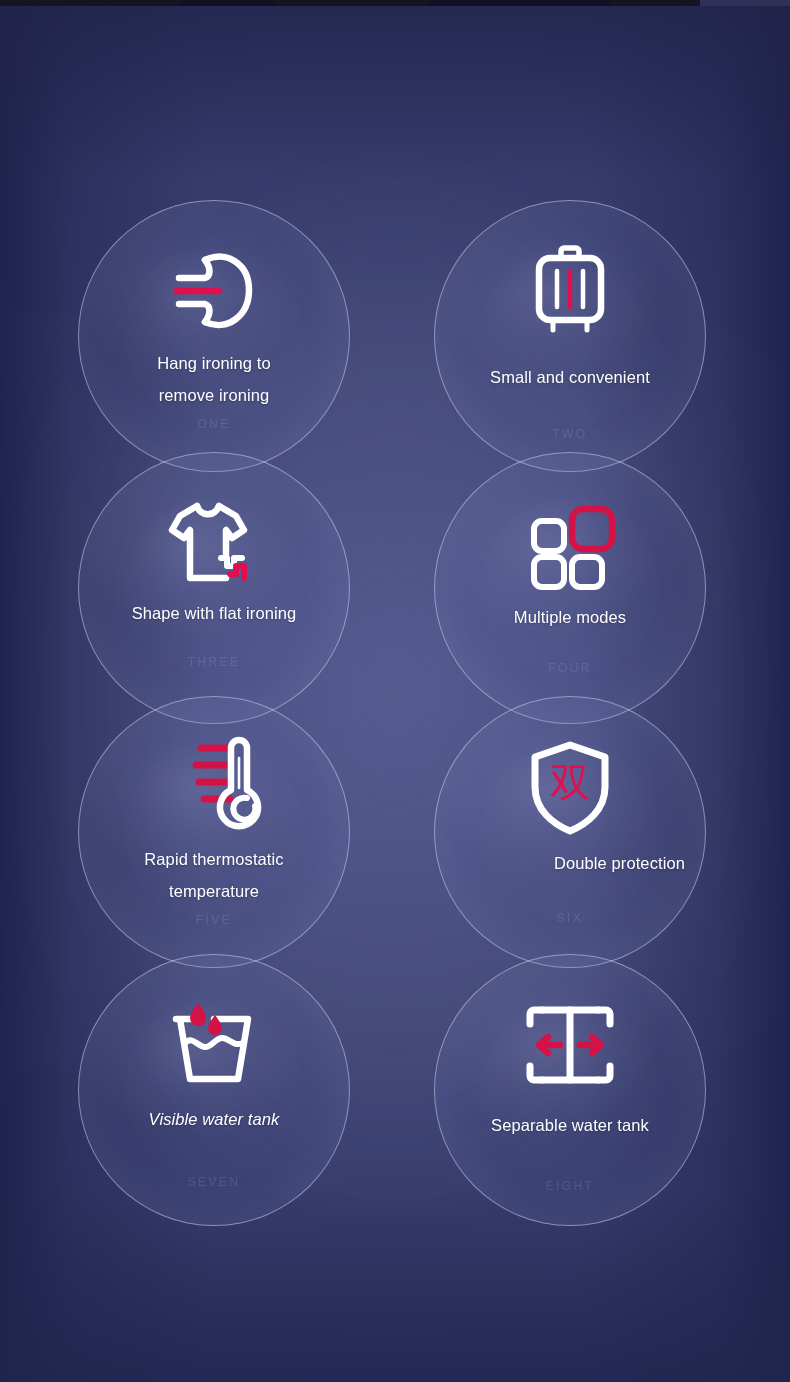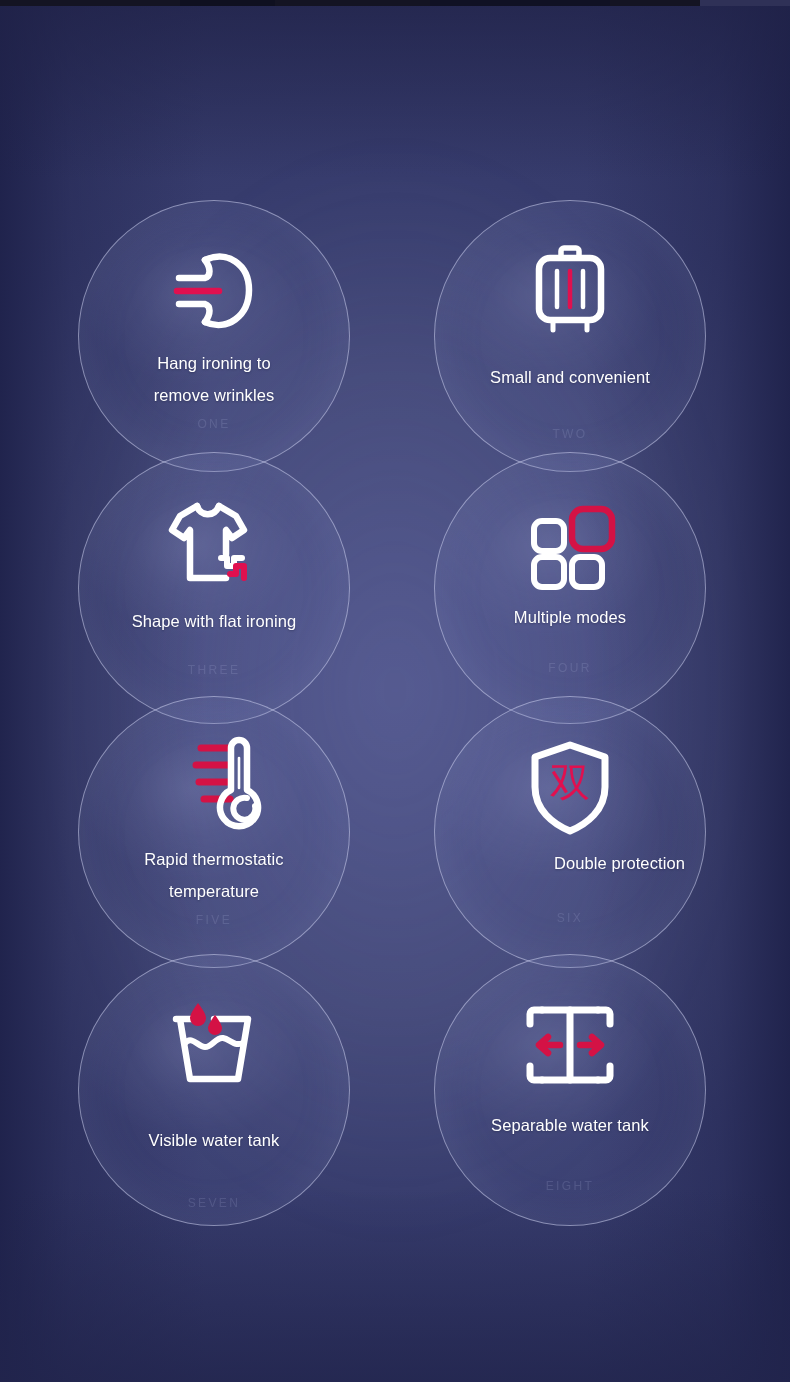--- a/index.html
+++ b/index.html
@@ -153,21 +153,21 @@
       <div class="icon-wrap">
         <svg width="98" height="92" viewBox="0 0 98 92" fill="none">
           <path d="M40 14 C62 4, 84 18, 84 44 C84 70, 62 86, 40 76" stroke="#ffffff" stroke-width="6.5" stroke-linecap="round" fill="none"></path>
           <path d="M40 14 C46 22, 46 30, 40 32 L14 32" stroke="#ffffff" stroke-width="6.5" stroke-linecap="round" fill="none"></path>
           <path d="M40 76 C46 68, 46 60, 40 58 L14 58" stroke="#ffffff" stroke-width="6.5" stroke-linecap="round" fill="none"></path>
           <line x1="12" y1="45" x2="54" y2="45" stroke="#e0104f" stroke-width="6.5" stroke-linecap="round"></line>
         </svg>
       </div>
       <div class="label two-line">
         <span>Hang ironing to</span><br>
-        <span>remove wrinkles</span>
+        <span>remove ironing</span>
       </div>
       <div class="ordinal">ONE</div>
     </div>
 
     <div class="bubble b2">
       <div class="icon-wrap">
         <svg width="80" height="96" viewBox="0 0 80 96" fill="none">
           <path d="M31 14 L31 7 a3 3 0 0 1 3 -3 L46 4 a3 3 0 0 1 3 3 L49 14" stroke="#ffffff" stroke-width="5.5" stroke-linecap="round" fill="none"></path>
           <rect x="9" y="14" width="62" height="62" rx="11" stroke="#ffffff" stroke-width="6.5" fill="none"></rect>
           <line x1="27" y1="27" x2="27" y2="63" stroke="#ffffff" stroke-width="4.5" stroke-linecap="round"></line>
@@ -186,21 +186,21 @@
     <div class="bubble b3">
       <div class="icon-wrap">
         <svg width="100" height="96" viewBox="0 0 100 96" fill="none">
           <path d="M33 10 L16 20 L8 34 L20 42 L26 34 L26 82 L62 82" stroke="#ffffff" stroke-width="6.5" stroke-linecap="round" stroke-linejoin="round" fill="none"></path>
           <path d="M33 10 C36 20, 50 22, 55 10" stroke="#ffffff" stroke-width="6.5" stroke-linecap="round" stroke-linejoin="round" fill="none"></path>
           <path d="M55 10 L72 20 L80 34 L68 42 L62 34 L62 58" stroke="#ffffff" stroke-width="6.5" stroke-linecap="round" stroke-linejoin="round" fill="none"></path>
           <path d="M57 62 L63 62 L63 70 L70 70 L70 62 L78 62" stroke="#ffffff" stroke-width="6" stroke-linecap="round" stroke-linejoin="round" fill="none"></path>
           <path d="M66 78 L72 78 L72 70 L80 70 L80 82" stroke="#e0104f" stroke-width="6" stroke-linecap="round" stroke-linejoin="round" fill="none"></path>
         </svg>
       </div>
-      <div class="label" style="margin-top:8px;">
+      <div class="label" style="">
         <span>Shape with flat ironing</span>
       </div>
       <div class="ordinal" style="margin-top:26px;">THREE</div>
     </div>
 
     <div class="bubble b4">
       <div class="icon-wrap">
         <svg width="92" height="82" viewBox="0 0 92 82" fill="none">
           <rect x="10" y="18" width="30" height="30" rx="8" stroke="#ffffff" stroke-width="6" fill="none"></rect>
           <rect x="48" y="6" width="40" height="40" rx="11" stroke="#d41245" stroke-width="6.5" fill="none"></rect>
@@ -248,21 +248,21 @@
 
     <div class="bubble b7">
       <div class="icon-wrap">
         <svg width="92" height="90" viewBox="0 0 92 90" fill="none">
           <path d="M8 18 L24 18 M46 18 L80 18 M12 18 L22 78 L70 78 L80 18" stroke="#ffffff" stroke-width="6.5" stroke-linecap="round" stroke-linejoin="round" fill="none"></path>
           <path d="M17 42 C24 34, 30 46, 37 46 C44 46, 48 36, 55 37 C62 38, 66 46, 75 42" stroke="#ffffff" stroke-width="6" stroke-linecap="round" stroke-linejoin="round" fill="none"></path>
           <path d="M30 2 C30 2, 38 12, 38 17 a8 8 0 0 1 -16 0 C22 12, 30 2, 30 2 Z" fill="#d41245"></path>
           <path d="M47 14 C47 14, 54 23, 54 27 a7 7 0 0 1 -14 0 C40 23, 47 14, 47 14 Z" fill="#d41245"></path>
         </svg>
       </div>
-      <div class="label" style="margin-top:25px;">
+      <div class="label" style="margin-top:4px;font-style:italic;">
         <span>Visible water tank</span>
       </div>
       <div class="ordinal" style="margin-top:40px;">SEVEN</div>
     </div>
 
     <div class="bubble b8">
       <div class="icon-wrap">
         <svg width="92" height="88" viewBox="0 0 92 88" fill="none">
           <path d="M74 8 L82 8 a4 4 0 0 1 4 4 L86 22" stroke="#ffffff" stroke-width="7" stroke-linecap="round" fill="none"></path>
           <path d="M18 8 L10 8 a4 4 0 0 0 -4 4 L6 22" stroke="#ffffff" stroke-width="7" stroke-linecap="round" fill="none"></path>

